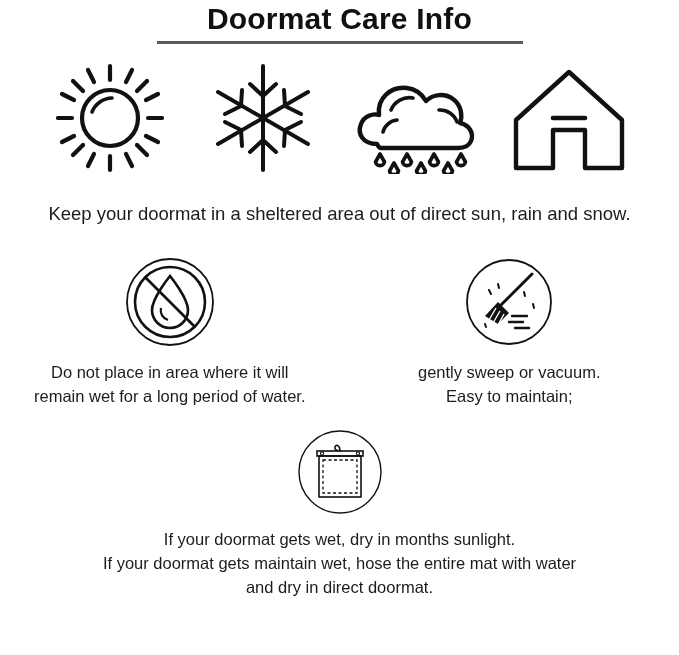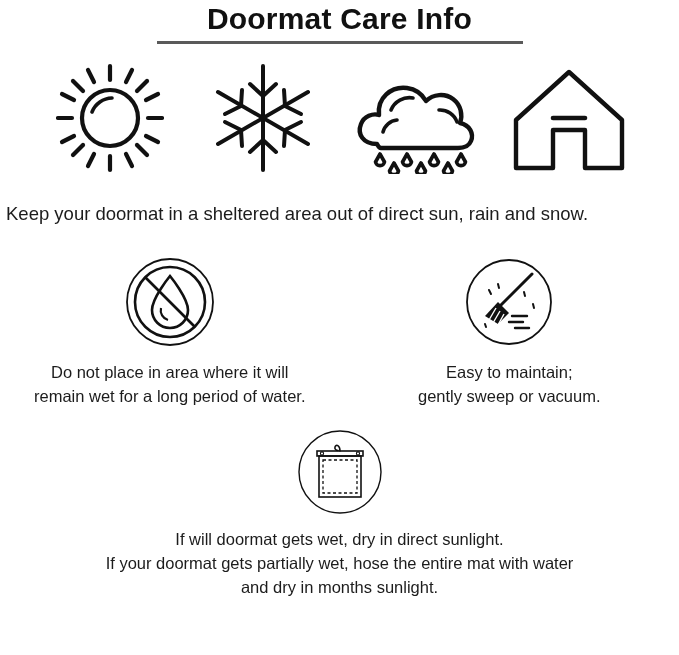--- a/index.html
+++ b/index.html
@@ -54,21 +54,21 @@
     align-items: flex-end;
     justify-content: center;
   }
 
   
   .intro {
     padding: 26px 6px 0 6px;
     font-size: 18.5px;
     line-height: 28px;
     color: #1c1c1c;
-    text-align: left;
+    text-align: center;
   }
   .intro div { white-space: nowrap; }
 
   
   .care-row {
     display: flex;
     margin-top: 26px;
   }
   .care-col {
     flex: 1;
@@ -256,22 +256,22 @@
             <line x1="24" y1="32" x2="26" y2="36"></line>
             <line x1="33" y1="26" x2="34" y2="30"></line>
             <line x1="59" y1="34" x2="60" y2="38"></line>
             <line x1="68" y1="46" x2="69" y2="50"></line>
             <line x1="20" y1="66" x2="21" y2="69"></line>
           </g>
         </svg>
       </span>
     </div>
     <div class="care-text">
+      <div>gently sweep or vacuum.</div>
       <div>Easy to maintain;</div>
-      <div>gently sweep or vacuum.</div>
     </div>
   </div>
 
 </div>
 
 <div class="dry-section">
   <div class="dry-badge">
     <span>
       <svg width="86" height="86" viewBox="0 0 86 86">
         <circle cx="43" cy="43" r="41" stroke="#111111" stroke-width="1.4" fill="none"></circle>
@@ -280,17 +280,17 @@
         </g>
         <rect x="20" y="22" width="46" height="5" stroke="#111111" stroke-width="1.6" fill="none"></rect>
         <rect x="22" y="27" width="42" height="41" stroke="#111111" stroke-width="1.6" fill="none"></rect>
         <rect x="26" y="31" width="34" height="33" stroke="#111111" stroke-width="1.3" fill="none" stroke-dasharray="3 2.5"></rect>
         <circle cx="25" cy="24.5" r="1.6" stroke="#111111" stroke-width="1.1" fill="none"></circle>
         <circle cx="61" cy="24.5" r="1.6" stroke="#111111" stroke-width="1.1" fill="none"></circle>
       </svg>
     </span>
   </div>
   <div class="dry-text">
-    <div>If will doormat gets wet, dry in direct sunlight.</div>
-    <div>If your doormat gets partially wet, hose the entire mat with water</div>
-    <div>and dry in months sunlight.</div>
+    <div>If your doormat gets wet, dry in months sunlight.</div>
+    <div>If your doormat gets maintain wet, hose the entire mat with water</div>
+    <div>and dry in direct doormat.</div>
   </div>
 </div>
 
 </body></html>

